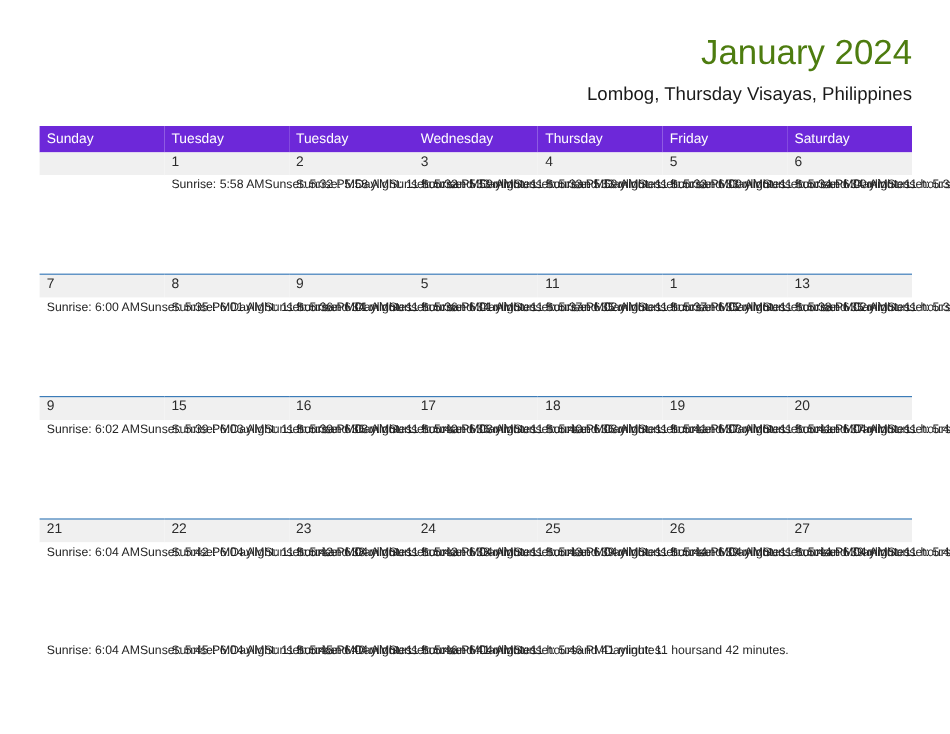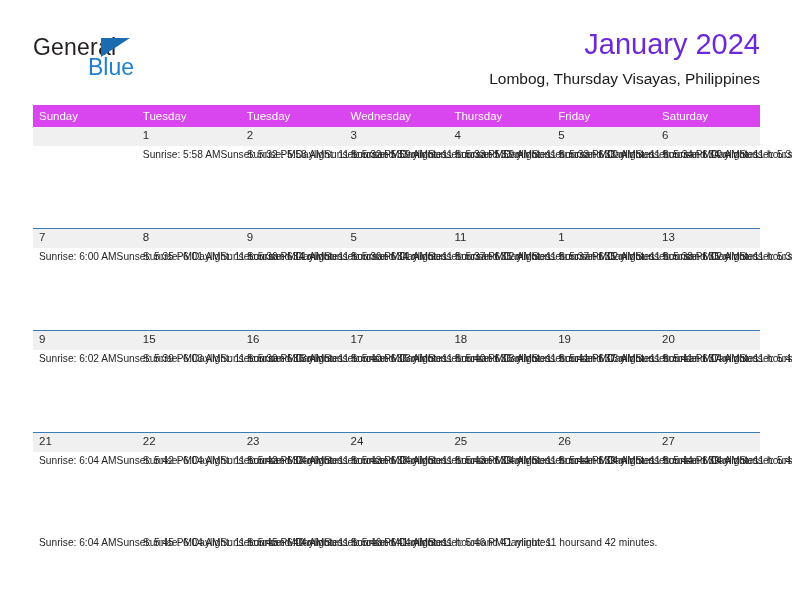--- a/index.html
+++ b/index.html
@@ -66,21 +66,21 @@
   }
 
   .title-wrap {
     position: absolute;
     right: 0;
     top: 0;
     text-align: right;
   }
   .cal-title {
     font-size: 29px;
-    color: #6d28d9;
+    color: #4d7c0f;
     line-height: 1.15;
     white-space: nowrap;
   }
   .cal-subtitle {
     margin-top: 9px;
     font-size: 15.5px;
     color: #1a1a1a;
     line-height: 1.2;
     white-space: nowrap;
   }
@@ -88,21 +88,21 @@
   
   .calendar {
     position: absolute;
     left: 33px;
     top: 105px;
     width: 727px;
     border-collapse: collapse;
     table-layout: fixed;
   }
   .calendar th {
-    background: #d946ef;
+    background: #6d28d9;
     color: #ffffff;
     font-size: 11.5px;
     font-weight: normal;
     text-align: left;
     padding: 4px 0 5px 6px;
     height: 13px;
     vertical-align: middle;
   }
   .calendar td {
     vertical-align: top;
@@ -139,25 +139,20 @@
   }
   .info-row td.empty { background: #ffffff; }
 </style>
 </head>
 <body>
 
 <div class="page">
 
   <div class="header">
 
-    <div class="logo">
-      <span class="logo-general">General</span>
-      <span class="logo-triangle"></span>
-      <span class="logo-blue">Blue</span>
-    </div>
 
     <div class="title-wrap">
       <div class="cal-title">January 2024</div>
       <div class="cal-subtitle">Lombog, Thursday Visayas, Philippines</div>
     </div>
 
   </div>
 
   <table class="calendar">
     <thead>

